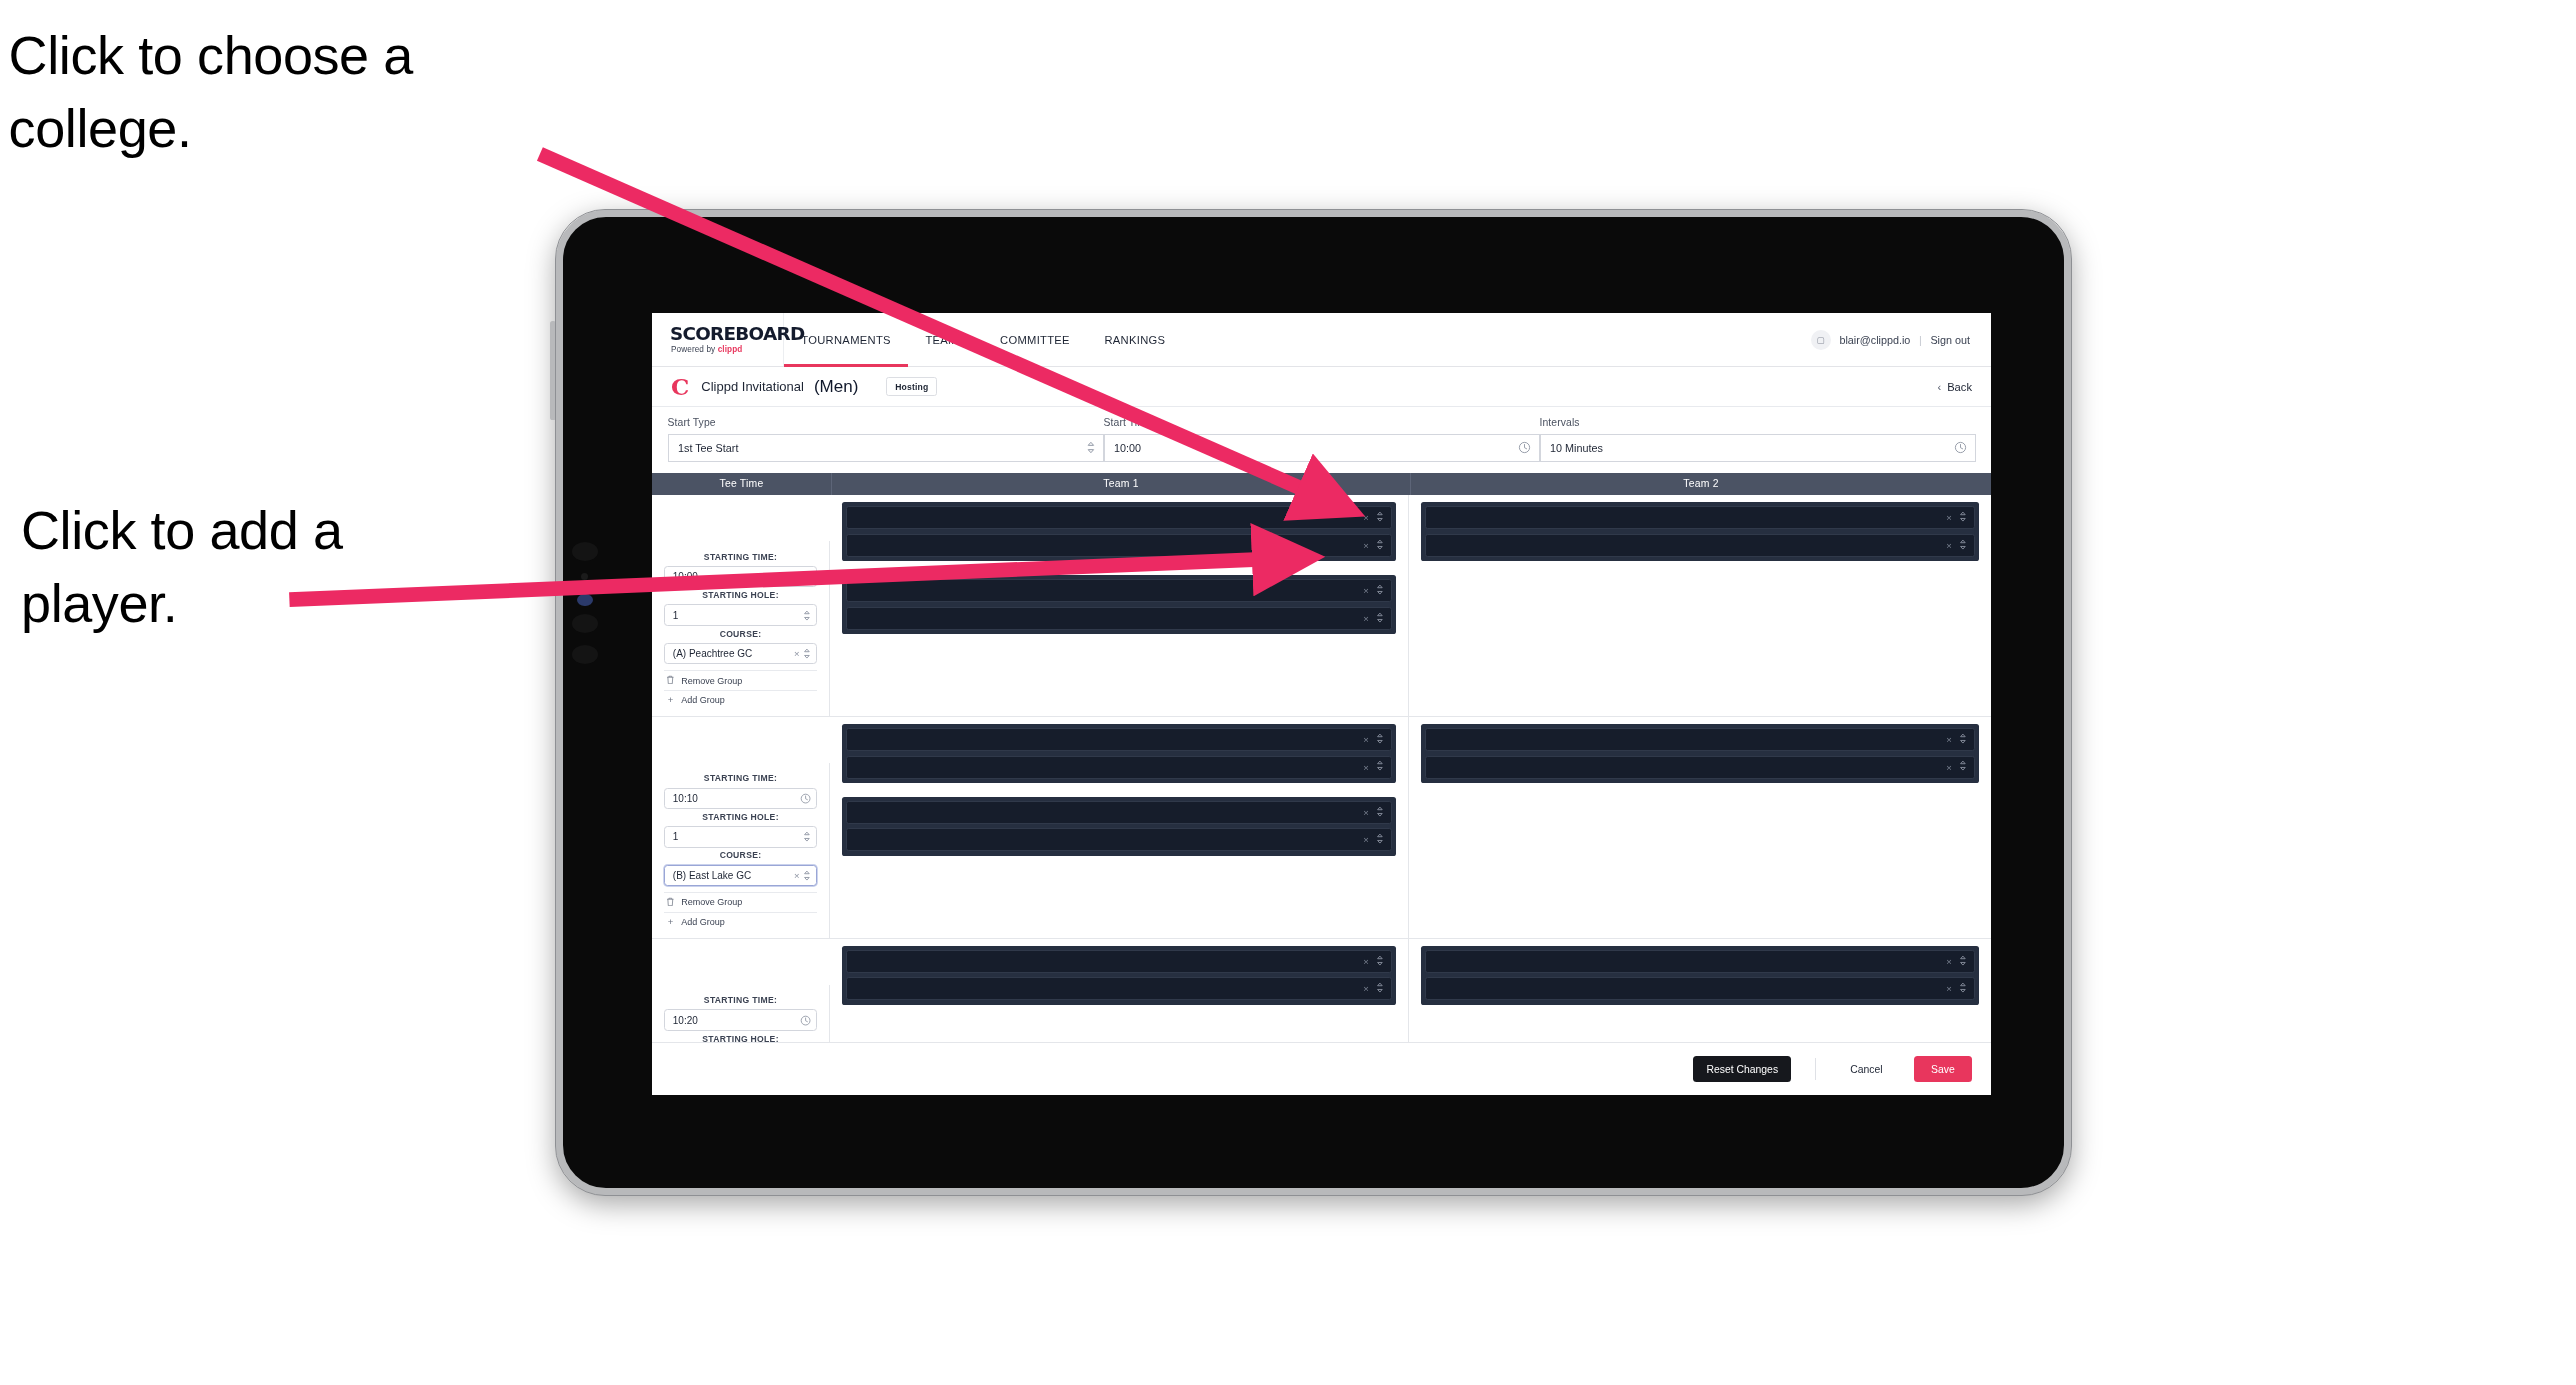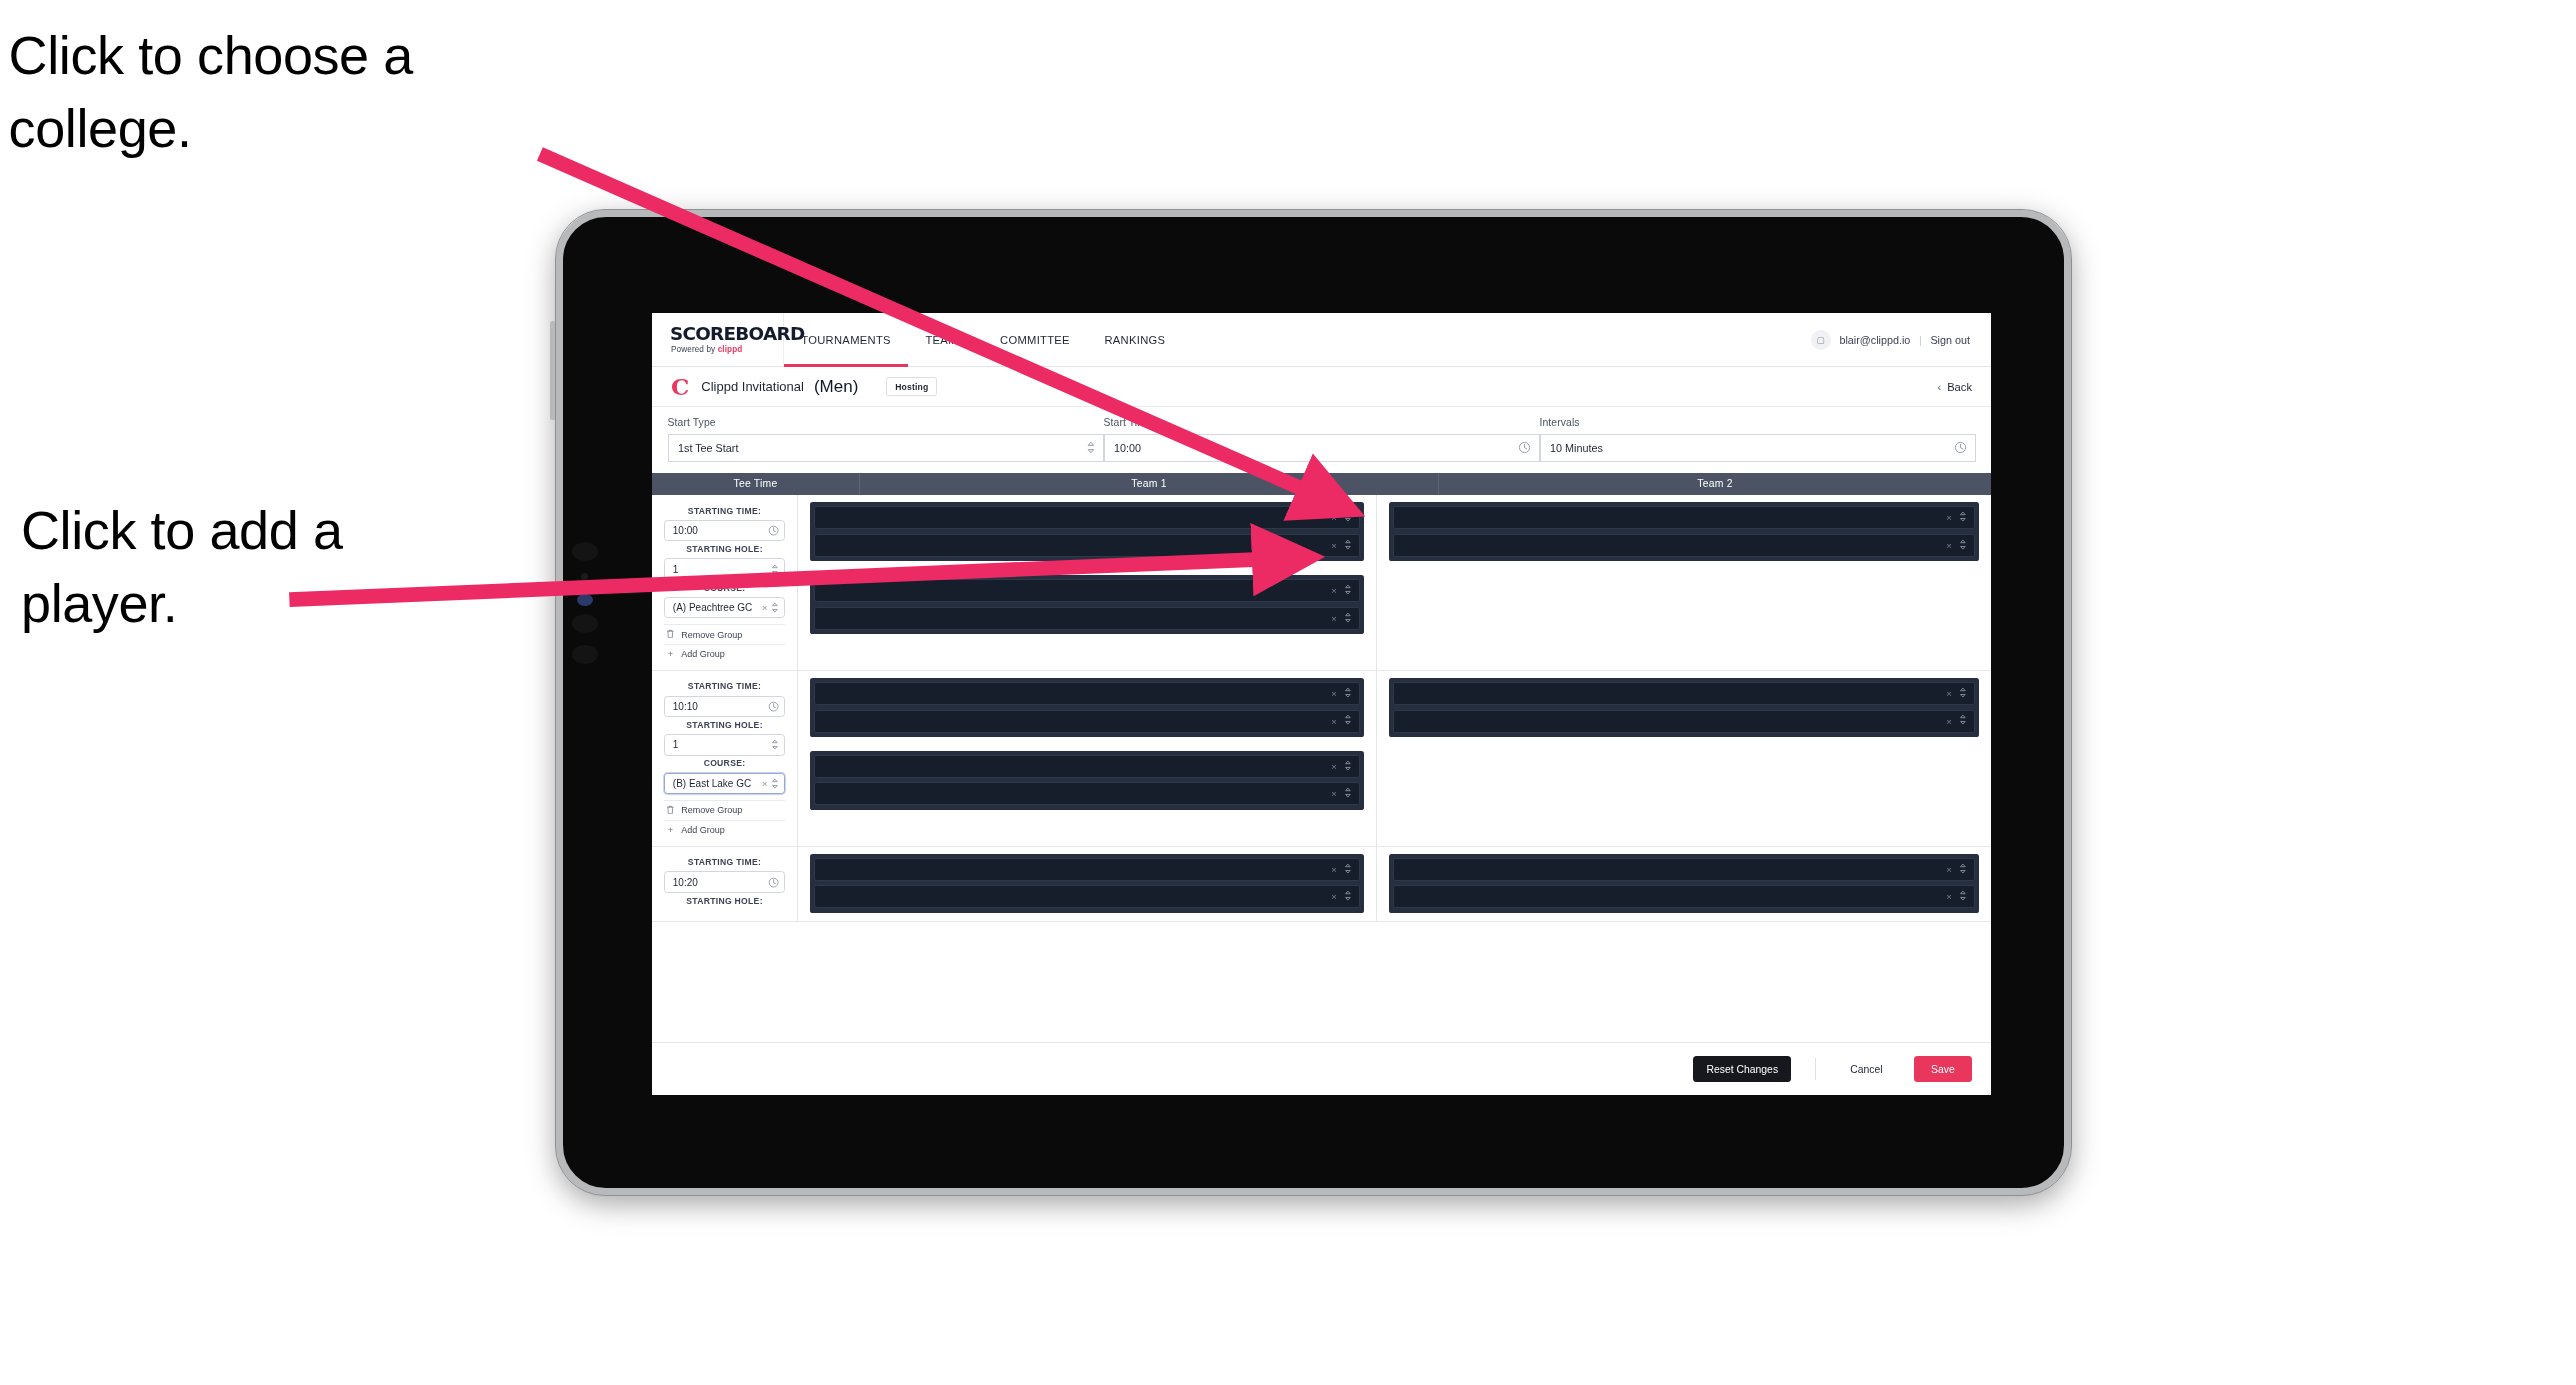--- a/index.html
+++ b/index.html
@@ -217,36 +217,36 @@
     background: #4b5364;
     height: 22.5px;
     flex: 0 0 auto;
   }
   #thead .th {
     color: #fff;
     font-size: 10.4px;
     display: flex; align-items: center; justify-content: center;
     letter-spacing: 0.2px;
   }
-  #th-teetime { width: 208px; border-right: 0.9px solid #5d6578; }
+  #th-teetime { width: 180px; border-right: 0.9px solid #5d6578; }
   #th-team1   { width: 579px; border-right: 0.9px solid #5d6578; }
   #th-team2   { flex: 1; }
 
   
   #tbody {
     flex: 1 1 auto;
     overflow: hidden;
     border-bottom: 0.9px solid #e4e6ea;
   }
   .trow { display: flex; border-bottom: 0.9px solid #e4e6ea; }
   .cell-teetime {
-    width: 146px;
+    width: 178px;
     border-right: 0.9px solid #e4e6ea;
     padding: 7.8px 12px 7px 12px;
-    display:flex; flex-direction:column; align-items:center;
+    display:flex; flex-direction:column; align-items:center;margin-top:46px;
   }
   .cell-team {
     width: 579px;
     border-right: 0.9px solid #e4e6ea;
     padding: 7px 12px 8.6px 12px;
   }
   .cell-team.last { flex: 1; border-right: none; }
 
   .mini-label {
     font-size: 8.6px;

